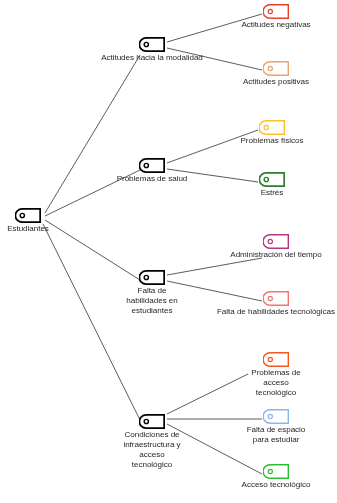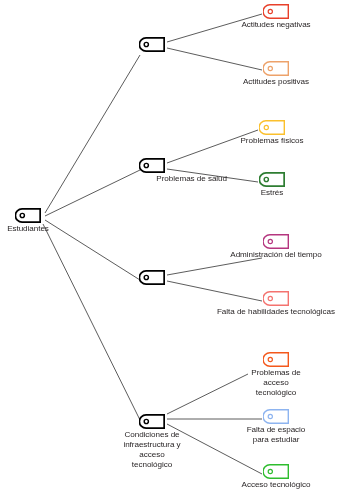--- a/index.html
+++ b/index.html
@@ -69,36 +69,37 @@
           <path d="M 7.05 0.85 H 25.15 V 14.15 H 7.05 A 6.2 6.2 0 0 1 7.05 0.85 Z" fill="none" stroke="#000000" stroke-width="1.7" stroke-linejoin="miter"></path>
           <circle cx="7.3" cy="7.5" r="2.1" fill="none" stroke="#000000" stroke-width="1.4449999999999998"></circle>
         </svg>
         <span class="node-label">Estudiantes</span>
       </div>
       <div class="node" style="left: 152px; top: 37px;">
         <svg width="26" height="15" viewBox="0 0 26 15" class="tag">
           <path d="M 7.05 0.85 H 25.15 V 14.15 H 7.05 A 6.2 6.2 0 0 1 7.05 0.85 Z" fill="none" stroke="#000000" stroke-width="1.7" stroke-linejoin="miter"></path>
           <circle cx="7.3" cy="7.5" r="2.1" fill="none" stroke="#000000" stroke-width="1.4449999999999998"></circle>
         </svg>
+        <span class="node-label">Actitudes hacia la modalidad</span>
       </div>
       <div class="node" style="left: 276px; top: 4px;">
         <svg width="26" height="15" viewBox="0 0 26 15" class="tag">
           <path d="M 6.9 0.7 H 25.3 V 14.3 H 6.9 A 6.2 6.2 0 0 1 6.9 0.7 Z" fill="none" stroke="#e8402a" stroke-width="1.4" stroke-linejoin="miter"></path>
           <circle cx="7.3" cy="7.5" r="2.1" fill="none" stroke="#e8402a" stroke-width="1.19"></circle>
         </svg>
         <span class="node-label">Actitudes negativas</span>
       </div>
       <div class="node" style="left: 276px; top: 61px;">
         <svg width="26" height="15" viewBox="0 0 26 15" class="tag">
           <path d="M 6.9 0.7 H 25.3 V 14.3 H 6.9 A 6.2 6.2 0 0 1 6.9 0.7 Z" fill="none" stroke="#eda26a" stroke-width="1.4" stroke-linejoin="miter"></path>
           <circle cx="7.3" cy="7.5" r="2.1" fill="none" stroke="#eda26a" stroke-width="1.19"></circle>
         </svg>
         <span class="node-label">Actitudes positivas</span>
       </div>
-      <div class="node" style="left: 152px; top: 158px; text-align: right;">
+      <div class="node" style="left: 152px; top: 158px;">
         <svg width="26" height="15" viewBox="0 0 26 15" class="tag">
           <path d="M 7.05 0.85 H 25.15 V 14.15 H 7.05 A 6.2 6.2 0 0 1 7.05 0.85 Z" fill="none" stroke="#000000" stroke-width="1.7" stroke-linejoin="miter"></path>
           <circle cx="7.3" cy="7.5" r="2.1" fill="none" stroke="#000000" stroke-width="1.4449999999999998"></circle>
         </svg>
         <span class="node-label">Problemas de salud</span>
       </div>
       <div class="node" style="left: 272px; top: 120px;">
         <svg width="26" height="15" viewBox="0 0 26 15" class="tag">
           <path d="M 6.9 0.7 H 25.3 V 14.3 H 6.9 A 6.2 6.2 0 0 1 6.9 0.7 Z" fill="none" stroke="#fbc02d" stroke-width="1.4" stroke-linejoin="miter"></path>
           <circle cx="7.3" cy="7.5" r="2.1" fill="none" stroke="#fbc02d" stroke-width="1.19"></circle>
@@ -110,20 +111,23 @@
           <path d="M 7.05 0.85 H 25.15 V 14.15 H 7.05 A 6.2 6.2 0 0 1 7.05 0.85 Z" fill="none" stroke="#2e7d32" stroke-width="1.7" stroke-linejoin="miter"></path>
           <circle cx="7.3" cy="7.5" r="2.1" fill="none" stroke="#2e7d32" stroke-width="1.4449999999999998"></circle>
         </svg>
         <span class="node-label">Estrés</span>
       </div>
       <div class="node" style="left: 152px; top: 270px;">
         <svg width="26" height="15" viewBox="0 0 26 15" class="tag">
           <path d="M 7.05 0.85 H 25.15 V 14.15 H 7.05 A 6.2 6.2 0 0 1 7.05 0.85 Z" fill="none" stroke="#000000" stroke-width="1.7" stroke-linejoin="miter"></path>
           <circle cx="7.3" cy="7.5" r="2.1" fill="none" stroke="#000000" stroke-width="1.4449999999999998"></circle>
         </svg>
+        <span class="node-label">Falta de
+habilidades en
+estudiantes</span>
       </div>
       <div class="node" style="left: 276px; top: 234px;">
         <svg width="26" height="15" viewBox="0 0 26 15" class="tag">
           <path d="M 6.9 0.7 H 25.3 V 14.3 H 6.9 A 6.2 6.2 0 0 1 6.9 0.7 Z" fill="none" stroke="#b5367f" stroke-width="1.4" stroke-linejoin="miter"></path>
           <circle cx="7.3" cy="7.5" r="2.1" fill="none" stroke="#b5367f" stroke-width="1.19"></circle>
         </svg>
         <span class="node-label">Administración del tiempo</span>
       </div>
       <div class="node" style="left: 276px; top: 291px;">
         <svg width="26" height="15" viewBox="0 0 26 15" class="tag">

